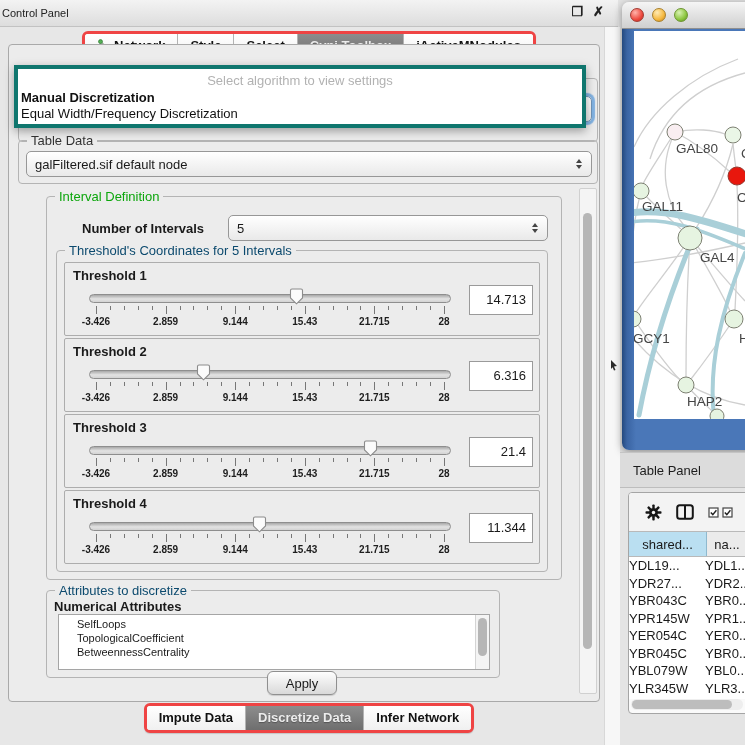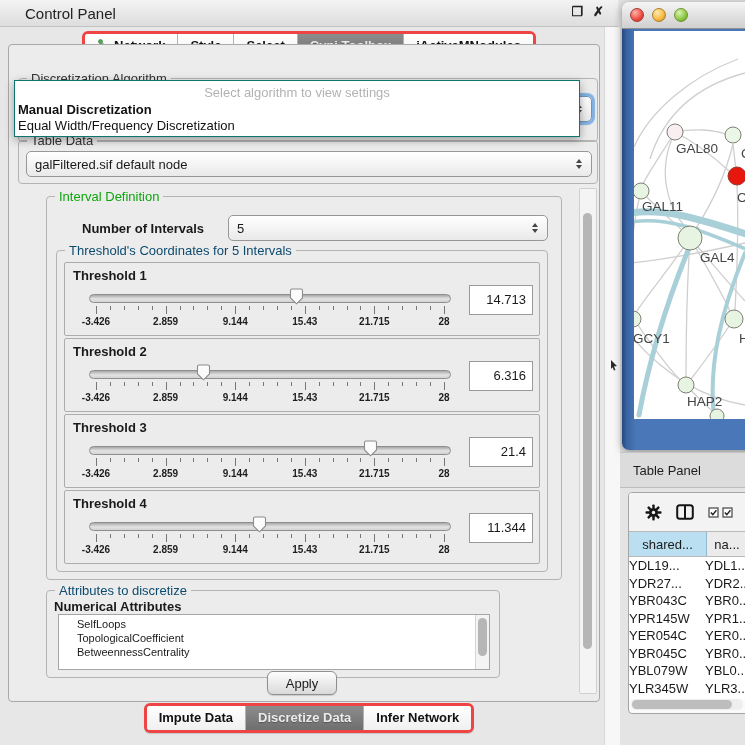--- a/index.html
+++ b/index.html
@@ -5,21 +5,21 @@
   html,body{margin:0;padding:0;}
   body{width:745px;height:745px;position:relative;overflow:hidden;
        background:#e4e4e4;font-family:"Liberation Sans",sans-serif;color:#1a1a1a;
        -webkit-font-smoothing:antialiased;}
 
   
   .control-panel{position:absolute;left:0;top:0;width:618px;height:745px;background:#e7e7e7;}
   .titlebar{position:absolute;left:0;top:0;width:618px;height:26px;
             background:linear-gradient(#f3f3f3,#ddd);border-bottom:1px solid #c2c2c2;
             display:flex;align-items:center;}
-  .titlebar .title{font-size:15px;margin-left:25px;color:#222;}
+  .titlebar .title{font-size:11px;margin-left:2px;color:#222;}
   .win-btns{position:absolute;right:14px;top:4px;display:flex;gap:10px;font-size:13px;color:#222;}
   .win-btn{cursor:default;font-weight:bold;}
 
   .tabbar{position:absolute;left:0;top:31px;width:618px;display:flex;justify-content:center;}
   .seg-group{display:flex;border:3px solid #ef4444;border-radius:6px;overflow:hidden;
              background:#fff;box-shadow:0 1px 1px rgba(0,0,0,.15);}
   .tab{padding:4px 12px 5px 12px;font-size:13px;font-weight:600;color:#111;
        background:linear-gradient(#ffffff,#f0f0f0);border-right:1px solid #b3b3b3;
        display:flex;align-items:center;gap:5px;white-space:nowrap;}
   .tab:last-child{border-right:none;}
@@ -40,22 +40,22 @@
   
   .combo{position:absolute;height:24px;border:1px solid #979797;border-radius:5px;
          background:linear-gradient(#ffffff,#e9e9e9);display:flex;align-items:center;}
   .combo-text{font-size:13px;margin-left:8px;flex:1;white-space:nowrap;overflow:hidden;}
   .combo-arrows{width:16px;display:flex;flex-direction:column;align-items:center;gap:2px;margin-right:4px;}
   .arr-up{width:0;height:0;border-left:3.5px solid transparent;border-right:3.5px solid transparent;border-bottom:4px solid #444;}
   .arr-dn{width:0;height:0;border-left:3.5px solid transparent;border-right:3.5px solid transparent;border-top:4px solid #444;}
   .combo-focus{box-shadow:0 0 1px 3px #82b2e2;border-color:#6f94ba;}
 
   
-  .overlay{position:absolute;left:14px;top:80px;width:564px;height:55px;background:#fff;
-           border:1px solid #0f766e;box-shadow:0 3px 9px rgba(0,0,0,.35);z-index:20;}
+  .overlay{position:absolute;left:14px;top:65px;width:564px;height:55px;background:#fff;
+           border:4px solid #0f766e;box-shadow:0 3px 9px rgba(0,0,0,.35);z-index:20;}
   .overlay .prompt{font-size:13px;color:#b2b2b2;text-align:center;padding-top:4px;height:16px;}
   .overlay .opt{font-size:13px;color:#111;padding:1px 0 0 3px;height:15px;white-space:nowrap;}
   .overlay .opt.first{font-weight:bold;}
 
   
   .threshold-panel{position:absolute;left:64px;width:474px;height:72px;
                    border:1px solid #adadad;border-radius:2px;background:#ececec;}
   .th-label{position:absolute;left:8px;top:5px;font-size:13px;font-weight:bold;}
   .slider-area{position:absolute;left:24px;top:28px;width:362px;height:42px;}
   .track{position:absolute;left:0;right:0;top:3px;height:7px;border:1px solid #8e8e8e;border-radius:5px;

